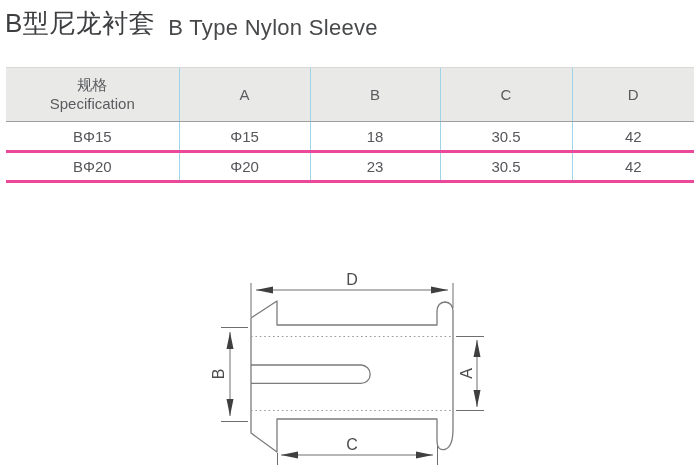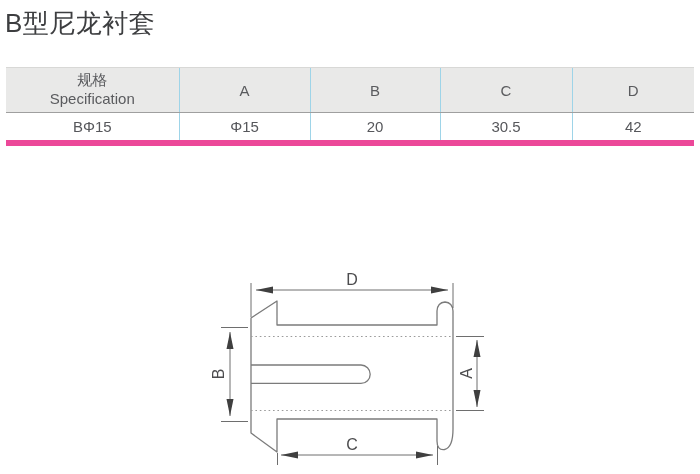--- a/index.html
+++ b/index.html
@@ -16,40 +16,41 @@
 
   table.spec-table {
     position: absolute; left: 6px; top: 67px; width: 688px;
     border-collapse: collapse; table-layout: fixed;
     font-size: 15px; color: #56575b;
   }
   table.spec-table th, table.spec-table td {
     text-align: center; vertical-align: middle;
     font-weight: normal; padding: 0;
   }
-  table.spec-table thead tr { height: 45px; }
+  table.spec-table thead tr { height: 54px; }
   table.spec-table thead th {
     background: #e9e9e8;
     border-top: 1px solid #d8d8d6;
     border-bottom: 1px solid #9f9f9f;
     color: #5a5b5e;
   }
   table.spec-table tbody tr { height: 30px; }
-  table.spec-table tbody td { border-bottom: 6px solid #ec4899; }
+  table.spec-table tbody td { border-bottom: 3px solid #ec4899; }
   table.spec-table th + th, table.spec-table td + td { border-left: 1px solid #9ed4e8; }
   .spec-head-line { line-height: 1.25; }
 
   .drawing { position: absolute; left: 0; top: 250px; width: 700px; height: 224px; }
   .dim-label { font-size: 16px; fill: #4c4c4e; }
 </style>
 </head>
 <body>
 
 <div class="title-bar">
   <span class="title-zh">B型尼龙衬套</span>
+  <span class="title-en">B Type Nylon Sleeve</span>
 </div>
 
 <table class="spec-table">
   <colgroup>
     <col style="width:173px">
       <col style="width:131px">
       <col style="width:130px">
       <col style="width:132px">
       <col style="width:122px">
   </colgroup>
@@ -62,21 +63,28 @@
       <th>A</th>
       <th>B</th>
       <th>C</th>
       <th>D</th>
     </tr>
   </thead>
   <tbody>
     <tr>
       <td>BΦ15</td>
       <td>Φ15</td>
-      <td>20</td>
+      <td>18</td>
+      <td>30.5</td>
+      <td>42</td>
+    </tr>
+    <tr>
+      <td>BΦ20</td>
+      <td>Φ20</td>
+      <td>23</td>
       <td>30.5</td>
       <td>42</td>
     </tr>
   </tbody>
 </table>
 
 <div class="drawing">
   <svg width="700" height="224" viewBox="0 0 700 224" xmlns="http://www.w3.org/2000/svg">
 
     <path d="M251,68 L277,51 L277,75 L437,75 L437,61 Q437.5,52.5 445,52 Q452.5,52.5 453,61 L453,179 Q453,197.5 444.5,199.5 Q437,200.5 437,191 L437,169 L277,169 L277,202 L251,183 Z" fill="none" stroke="#7b7b7b" stroke-width="1.3" stroke-linejoin="round"></path>

